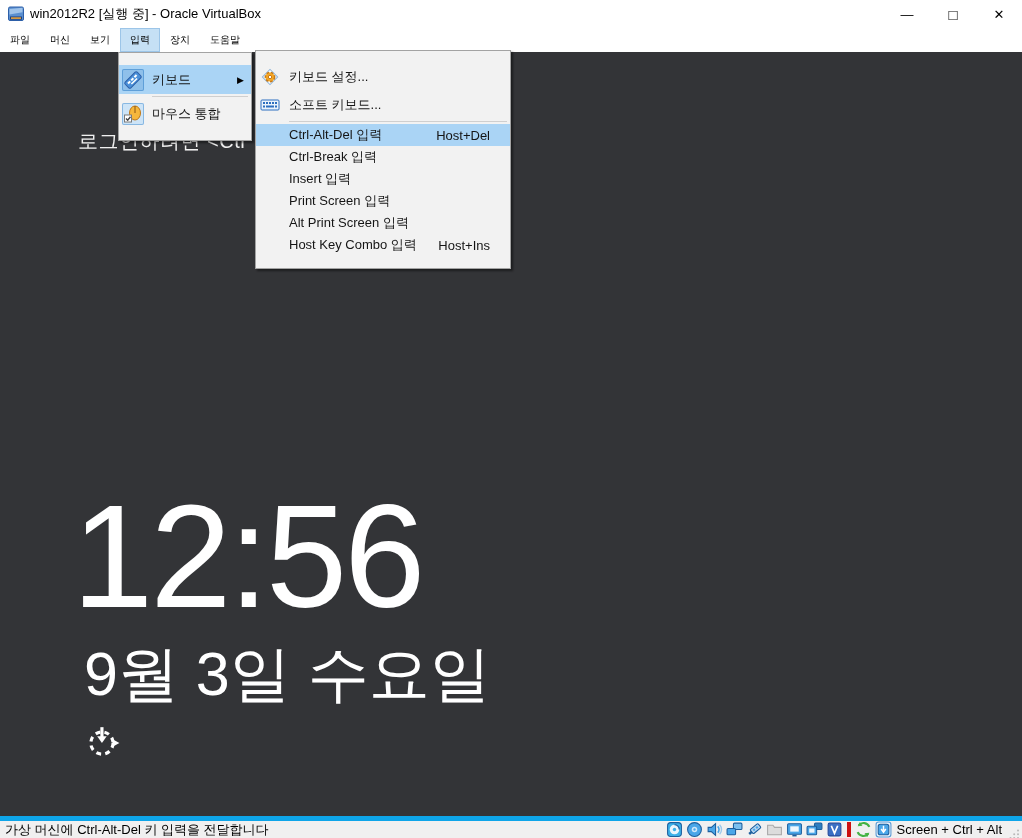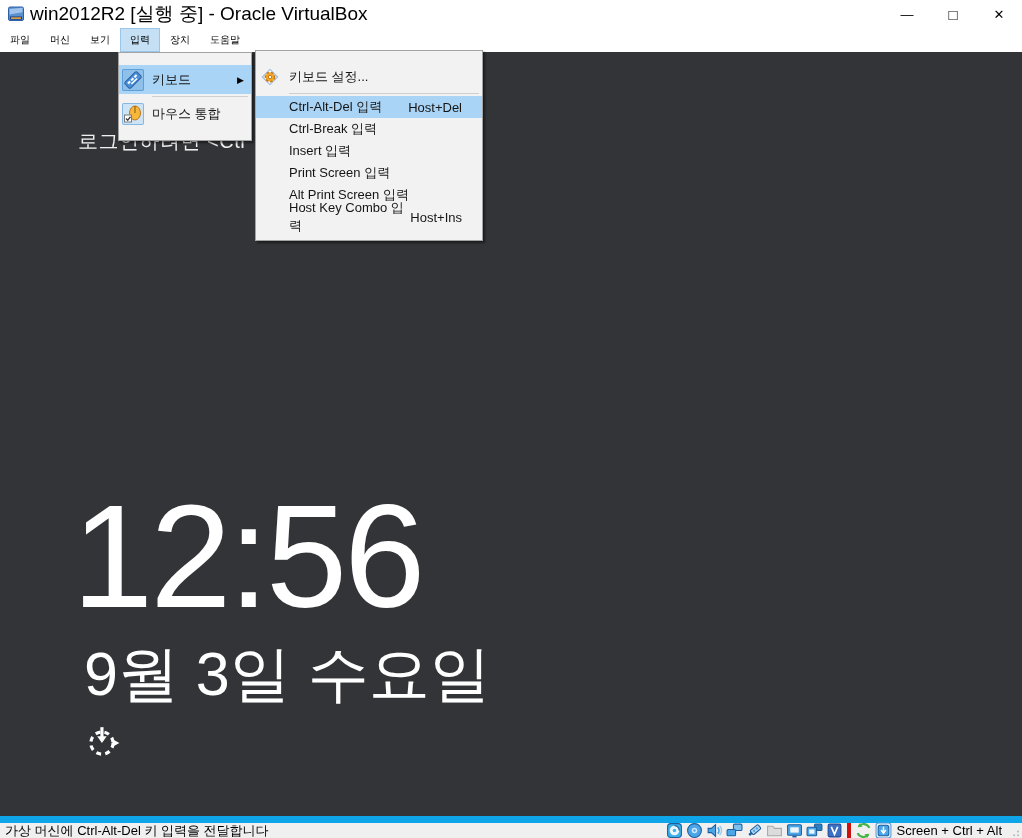--- a/index.html
+++ b/index.html
@@ -12,21 +12,21 @@
     color: #111;
   }
   .app { position: absolute; inset: 0; }
 
   
   .titlebar {
     position: absolute; left: 0; top: 0; width: 1022px; height: 28px;
     background: #ffffff; display: flex; align-items: center;
   }
   .tb-icon { width: 16px; height: 16px; margin: 0 6px 0 8px; flex: none; }
-  .tb-title { font-size: 19px; color: #000; white-space: nowrap; }
+  .tb-title { font-size: 13px; color: #000; white-space: nowrap; }
   .caption { position: absolute; right: 0; top: 0; height: 28px; display: flex; }
   .cbtn {
     width: 46px; height: 28px; display: flex; align-items: center; justify-content: center;
     font-size: 13px; color: #000; cursor: default;
   }
   .cbtn.max { font-size: 15px; }
 
   
   .menubar {
     position: absolute; left: 0; top: 28px; width: 1022px; height: 24px;
@@ -56,42 +56,42 @@
   .upd { position: absolute; left: 85px; top: 672px; width: 36px; height: 36px; }
 
   
   .menu {
     position: absolute; background: #f2f2f2;
     border: 1px solid #a3a3a3;
     box-shadow: 2px 2px 2px rgba(0,0,0,0.45);
     z-index: 10; font-size: 13px; color: #151515; padding: 12px 0;
   }
   .panel1 { left: 118px; top: 52px; width: 134px; }
-  .panel2 { left: 255px; top: 50px; width: 228px; }
+  .panel2 { left: 255px; top: 50px; width: 256px; }
 
   .mi { display: flex; align-items: center; height: 28px; }
   .panel1 .mi { height: 29px; }
   .mi.hl { background: #aad4f5; }
   .ic {
     width: 22px; height: 22px; margin-left: 3px; flex: none;
     display: flex; align-items: center; justify-content: center; border-radius: 2px;
   }
   .ic.ic-hl { background: #8fc0ea; box-shadow: inset 0 0 0 1px #5f9fd8; }
   .ic.ic-checked { background: #cde4f7; box-shadow: inset 0 0 0 1px #88b8e2; }
   .lbl { margin-left: 8px; white-space: nowrap; }
   .arrow { margin-left: auto; margin-right: 7px; font-size: 9px; color: #000; }
   .sep { height: 1px; background: #cfcfcf; margin: 2px 3px 2px 33px; }
   .mi.textonly { height: 22px; padding-left: 33px; }
   .short { margin-left: auto; padding-right: 20px; white-space: nowrap; }
 
   
   .statusbar {
     position: absolute; left: 0; top: 816px; width: 1022px; height: 22px;
     background: #f0f0f0; display: flex; align-items: center; font-size: 13px;
-    border-top: 7px solid #0ea5e9;
+    border-top: 5px solid #0ea5e9;
   }
   .msg { padding-left: 5px; flex: 1; white-space: nowrap; color: #000; }
   .sicons { display: flex; align-items: center; gap: 3px; }
   .sicon { width: 17px; height: 17px; display: flex; align-items: center; justify-content: center; }
   .redbar { width: 4px; height: 15px; background: #cc1111; margin: 0 1px; }
   .hostkey { margin: 0 6px 0 5px; white-space: nowrap; color: #000; }
   .grip { width: 12px; height: 12px; margin: 8px 2px 0 0; }
 </style>
 </head>
 <body>
@@ -173,20 +173,38 @@
       <span class="ic">
         <svg width="20" height="20" viewBox="0 0 20 20">
           <rect x="4.6" y="4.6" width="10.8" height="10.8" transform="rotate(45 10 10)" fill="#fdfdfd" stroke="#8fb4d8"></rect>
           <circle cx="10" cy="10" r="4.6" fill="#f6a825" stroke="#c4791c" stroke-width="1.6" stroke-dasharray="2.6 1.8"></circle>
           <circle cx="10" cy="10" r="3.4" fill="#f6a825"></circle>
           <circle cx="10" cy="10" r="1.7" fill="#fff" stroke="#c4791c"></circle>
         </svg>
       </span>
       <span class="lbl">키보드 설정...</span>
     </div>
+    <div class="mi">
+      <span class="ic">
+        <svg width="20" height="20" viewBox="0 0 20 20">
+          <rect x="1" y="5" width="18" height="10" rx="1" fill="#eaf3fb" stroke="#2d6fc0"></rect>
+          <g fill="#2d6fc0">
+            <rect x="3" y="7" width="2" height="2"></rect>
+              <rect x="6" y="7" width="2" height="2"></rect>
+            <rect x="9" y="7" width="2" height="2"></rect>
+              <rect x="12" y="7" width="2" height="2"></rect>
+            <rect x="15" y="7" width="2" height="2"></rect>
+            <rect x="3" y="10.5" width="2" height="2"></rect>
+              <rect x="6" y="10.5" width="8" height="2"></rect>
+            <rect x="15" y="10.5" width="2" height="2"></rect>
+          </g>
+        </svg>
+      </span>
+      <span class="lbl">소프트 키보드...</span>
+    </div>
     <div class="sep"></div>
     <div class="mi textonly hl">
       <span>Ctrl-Alt-Del 입력</span>
       <span class="short">Host+Del</span>
     </div>
     <div class="mi textonly">
       <span>Ctrl-Break 입력</span>
       <span class="short"></span>
     </div>
     <div class="mi textonly">

